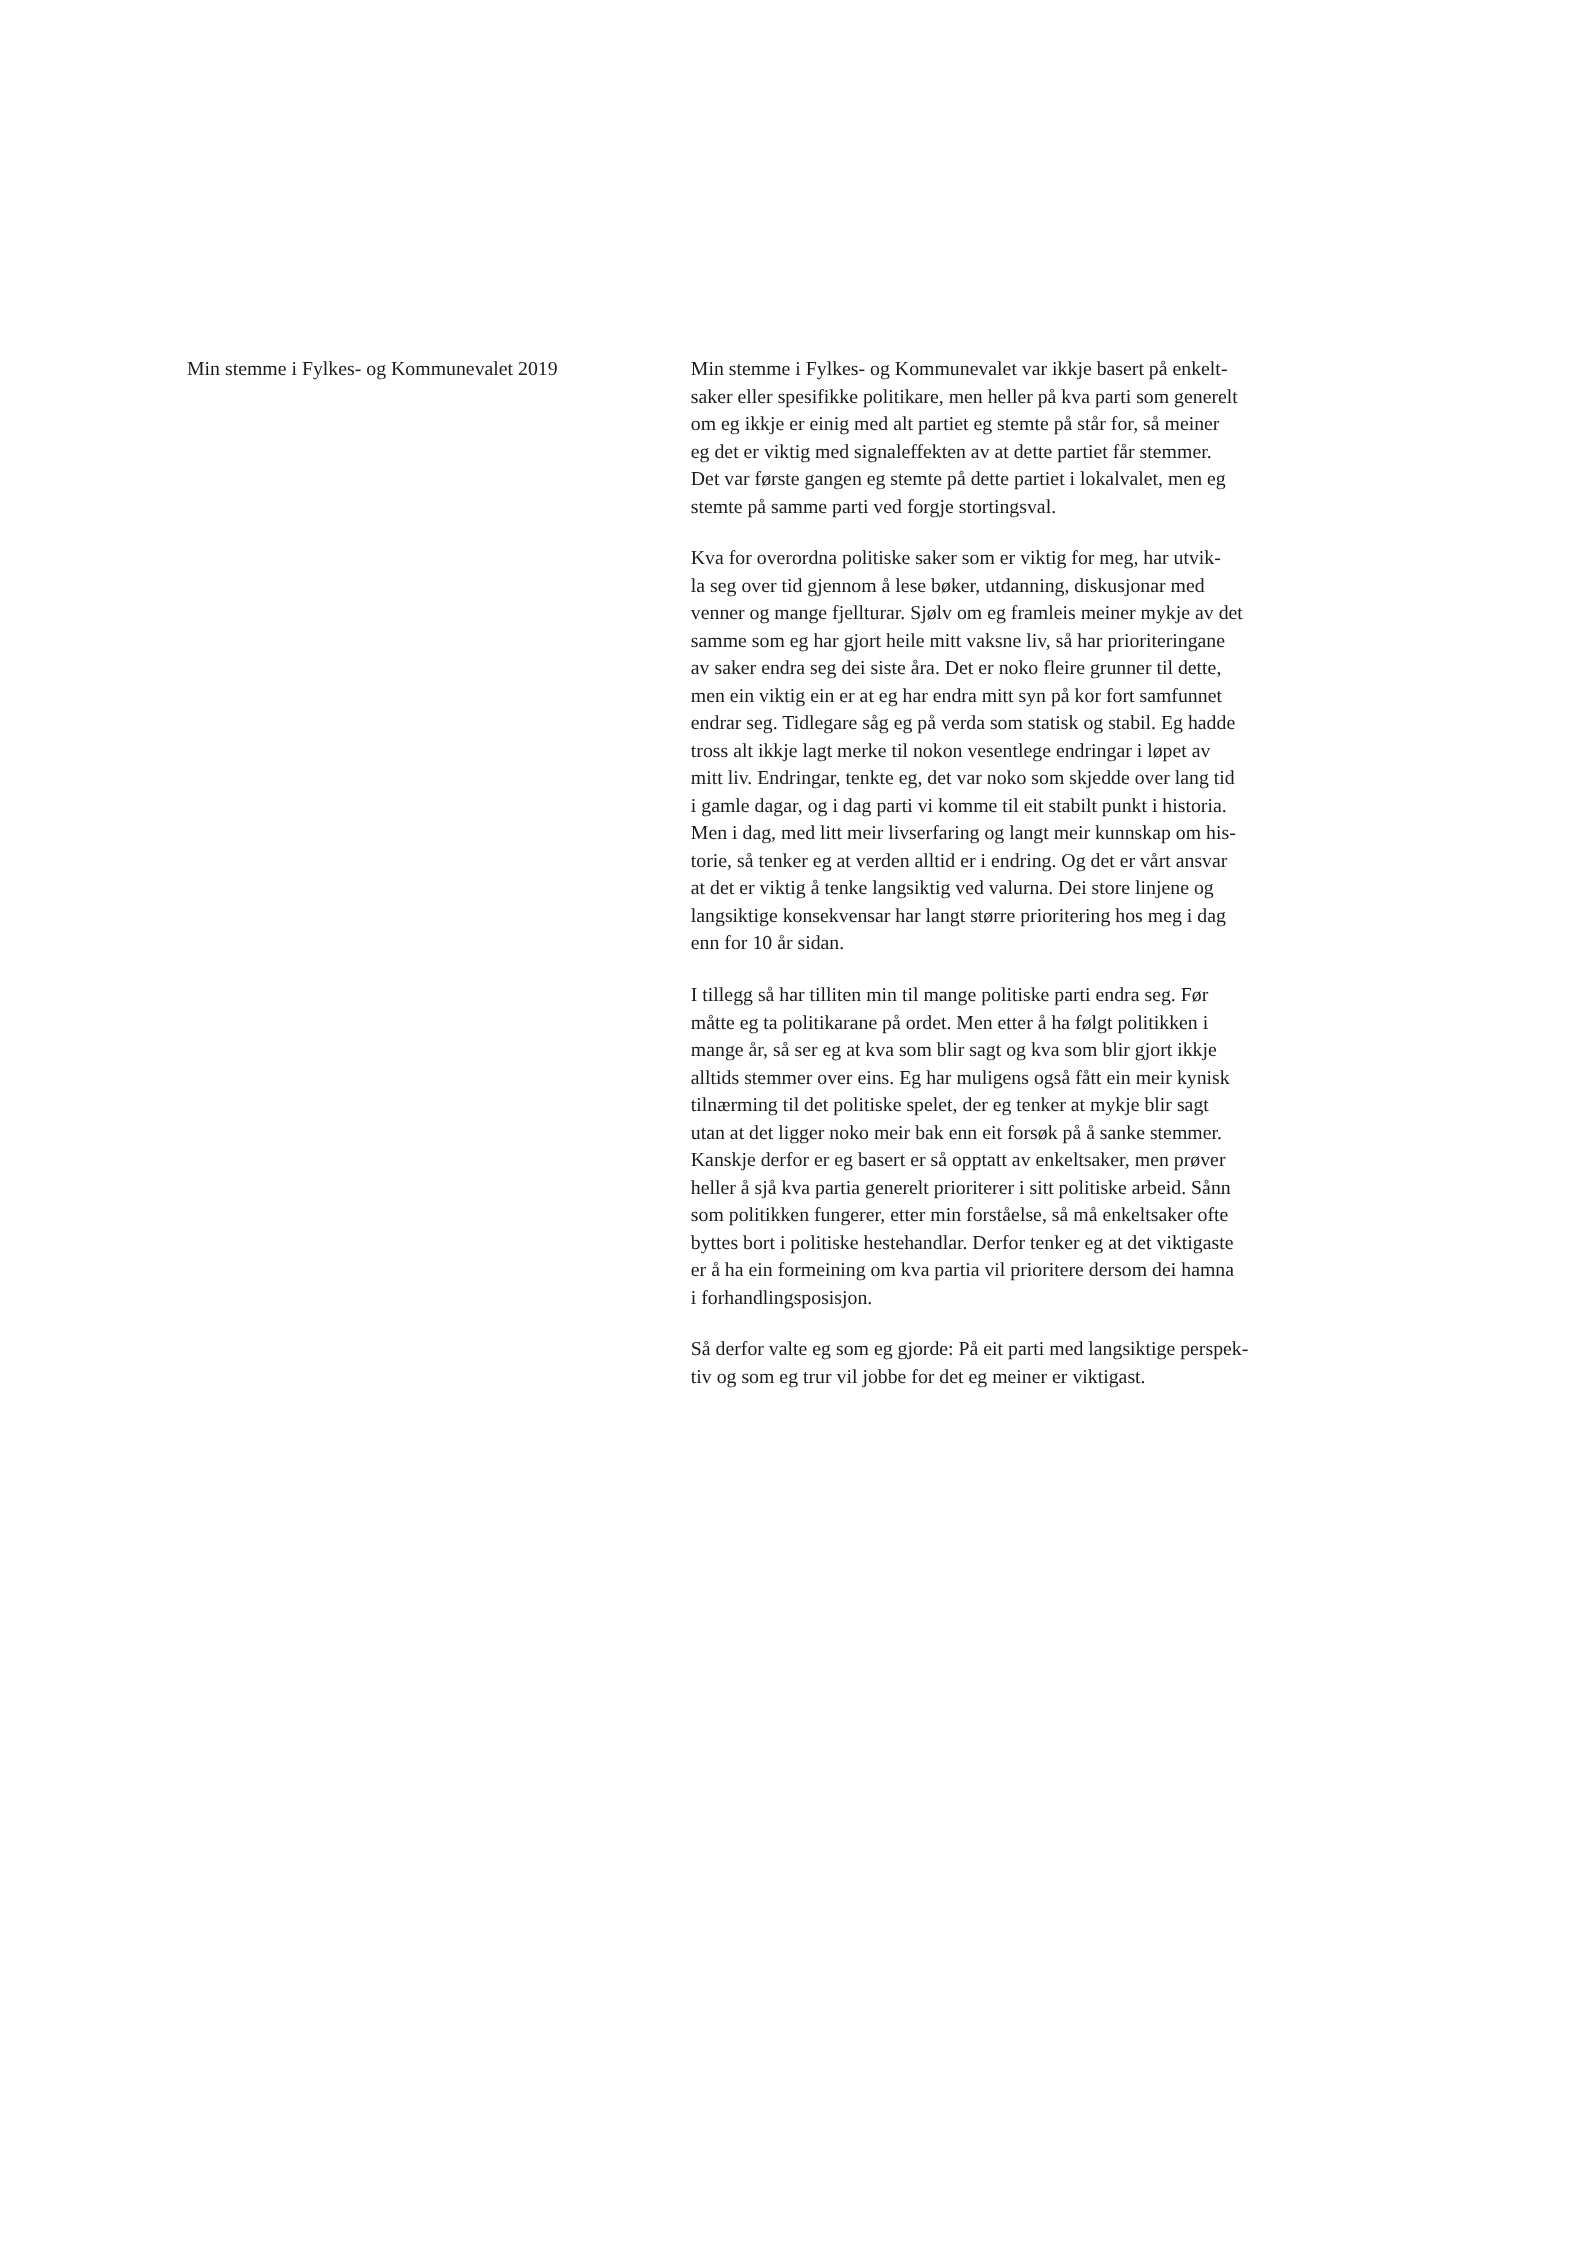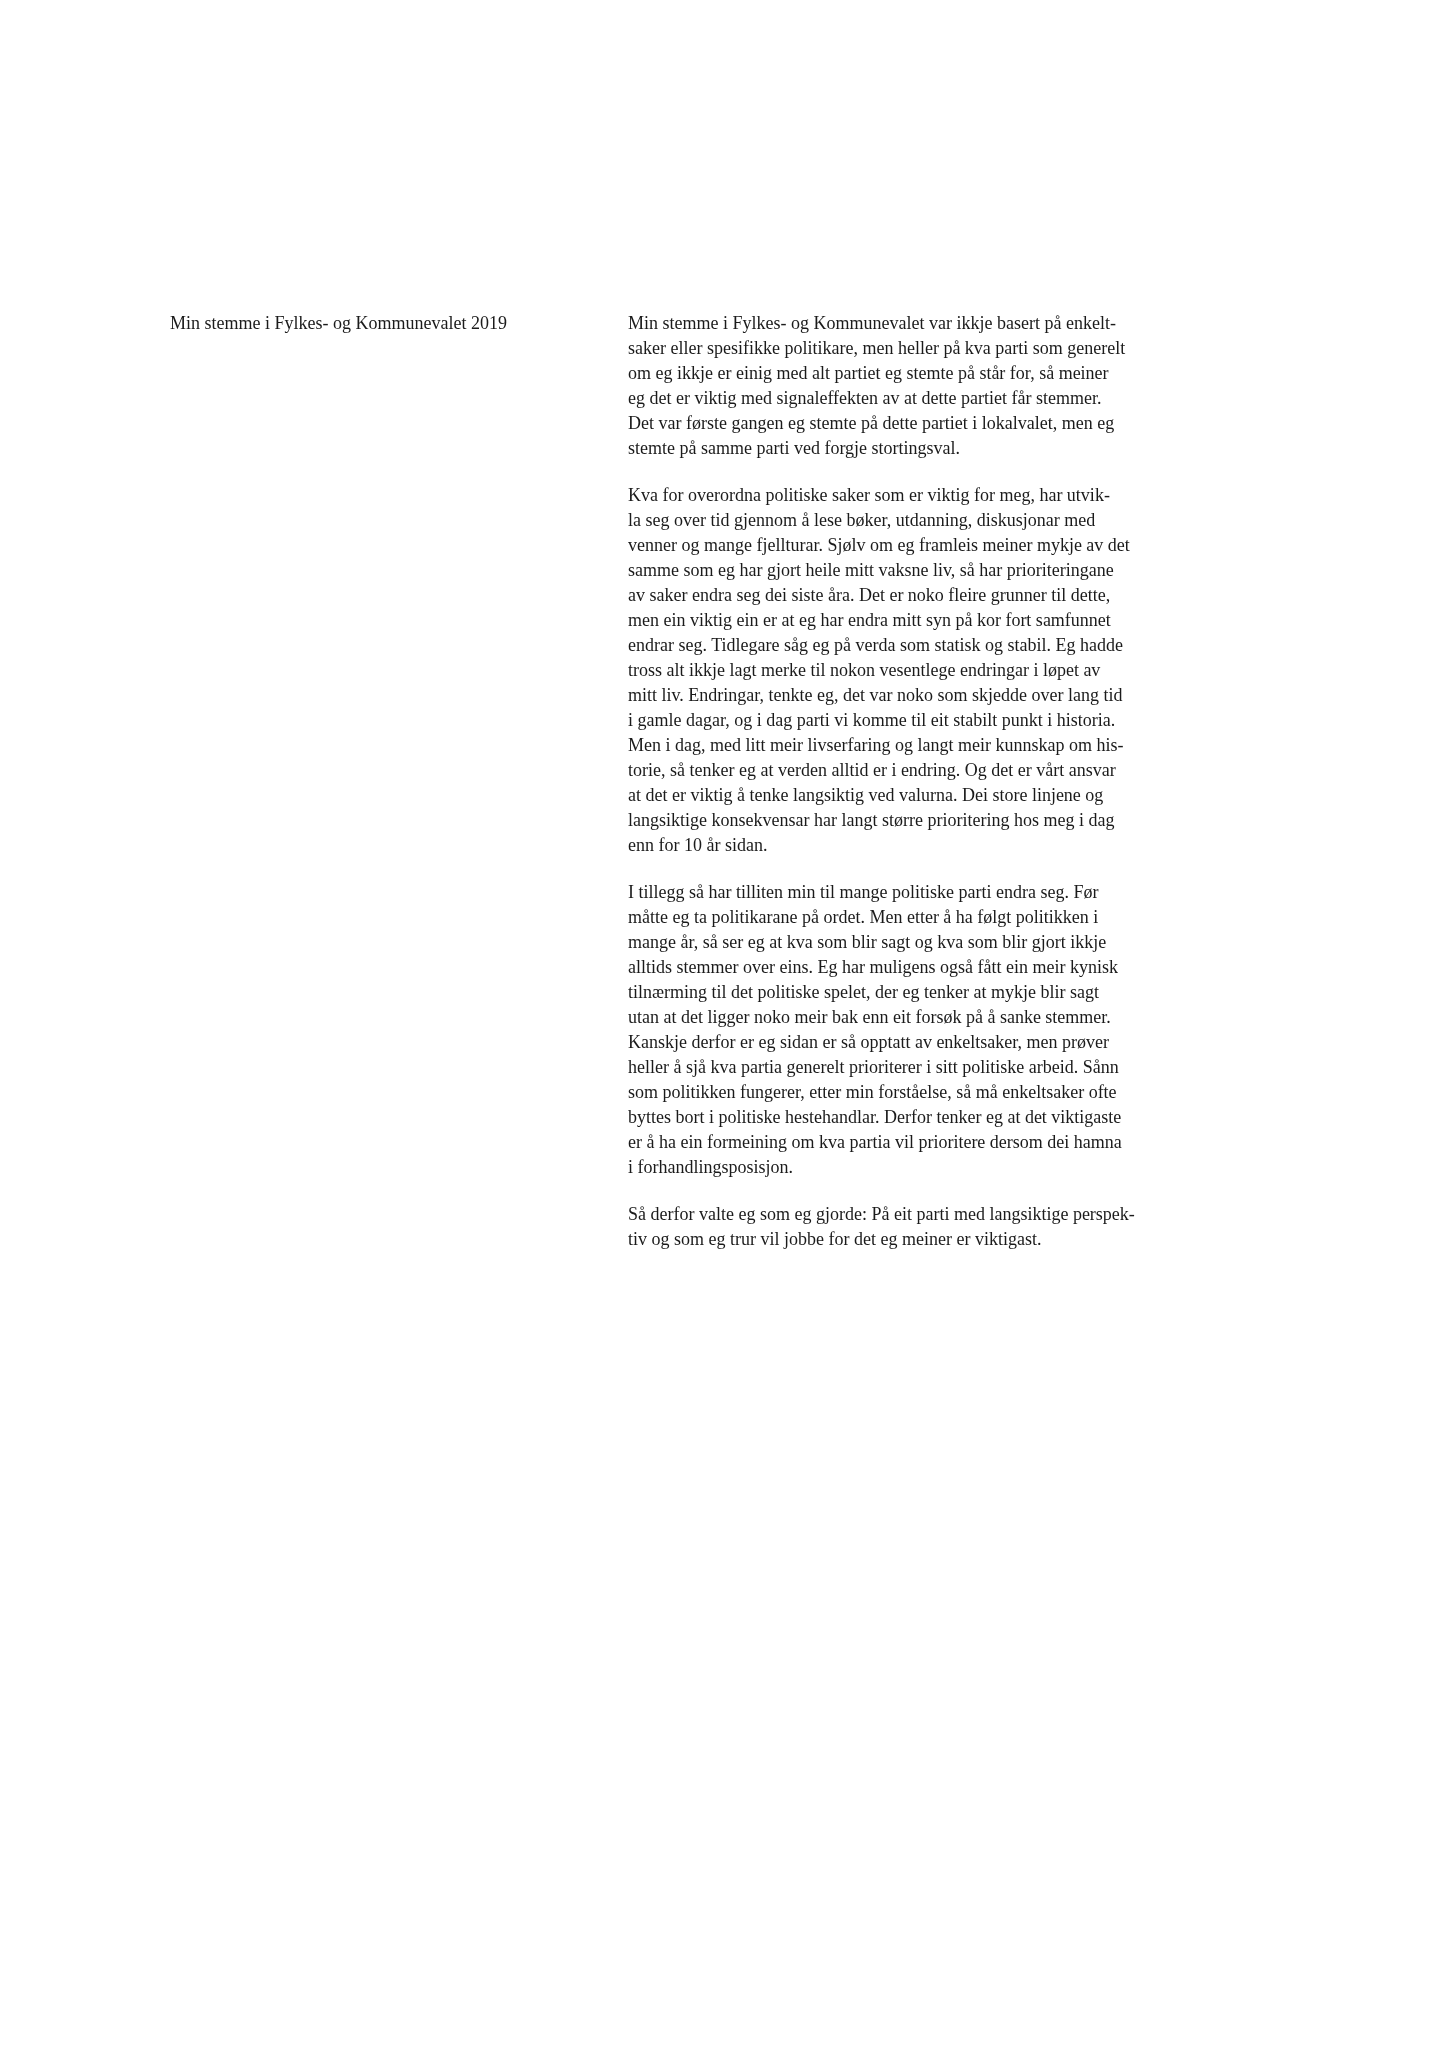--- a/index.html
+++ b/index.html
@@ -11,20 +11,21 @@
     height: 2048px;
     position: relative;
     background: var(--bg, #ffffff);
     font-family: "Liberation Serif", serif;
     color: var(--text, #1b1b1b);
     overflow: hidden;
   }
   .page {
     position: absolute;
     inset: 0;
+    margin-top: 12px;
   }
   .doc-title {
     position: absolute;
     left: 170px;
     top: 311px;
     font-size: 18px;
     line-height: 25px;
     white-space: nowrap;
   }
   .body-column {
@@ -72,21 +73,21 @@
         <div class="line">langsiktige konsekvensar har langt større prioritering hos meg i dag</div>
         <div class="line">enn for 10 år sidan.</div>
       </div>
       <div class="para">
         <div class="line">I tillegg så har tilliten min til mange politiske parti endra seg. Før</div>
         <div class="line">måtte eg ta politikarane på ordet. Men etter å ha følgt politikken i</div>
         <div class="line">mange år, så ser eg at kva som blir sagt og kva som blir gjort ikkje</div>
         <div class="line">alltids stemmer over eins. Eg har muligens også fått ein meir kynisk</div>
         <div class="line">tilnærming til det politiske spelet, der eg tenker at mykje blir sagt</div>
         <div class="line">utan at det ligger noko meir bak enn eit forsøk på å sanke stemmer.</div>
-        <div class="line">Kanskje derfor er eg sidan er så opptatt av enkeltsaker, men prøver</div>
+        <div class="line">Kanskje derfor er eg basert er så opptatt av enkeltsaker, men prøver</div>
         <div class="line">heller å sjå kva partia generelt prioriterer i sitt politiske arbeid. Sånn</div>
         <div class="line">som politikken fungerer, etter min forståelse, så må enkeltsaker ofte</div>
         <div class="line">byttes bort i politiske hestehandlar. Derfor tenker eg at det viktigaste</div>
         <div class="line">er å ha ein formeining om kva partia vil prioritere dersom dei hamna</div>
         <div class="line">i forhandlingsposisjon.</div>
       </div>
       <div class="para">
         <div class="line">Så derfor valte eg som eg gjorde: På eit parti med langsiktige perspek-</div>
         <div class="line">tiv og som eg trur vil jobbe for det eg meiner er viktigast.</div>
       </div>

